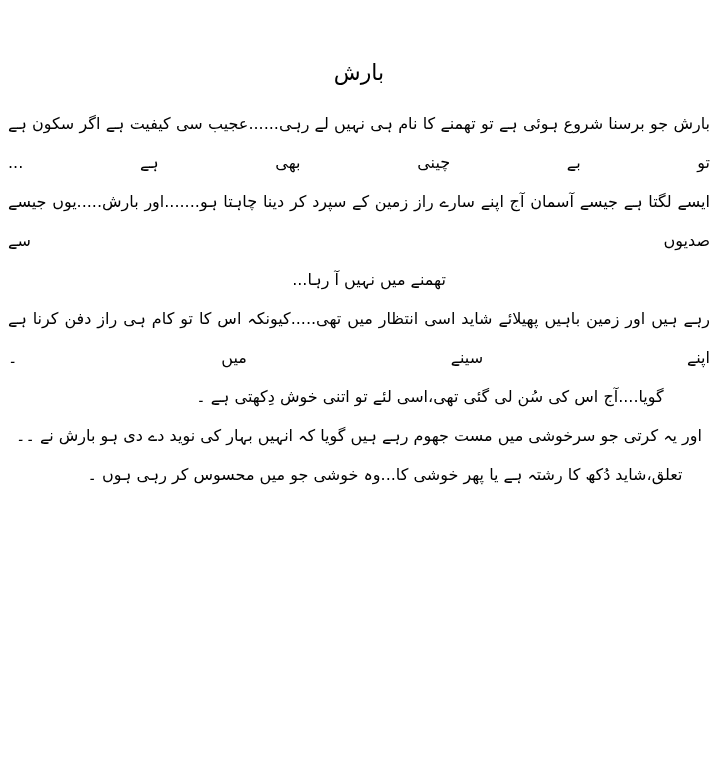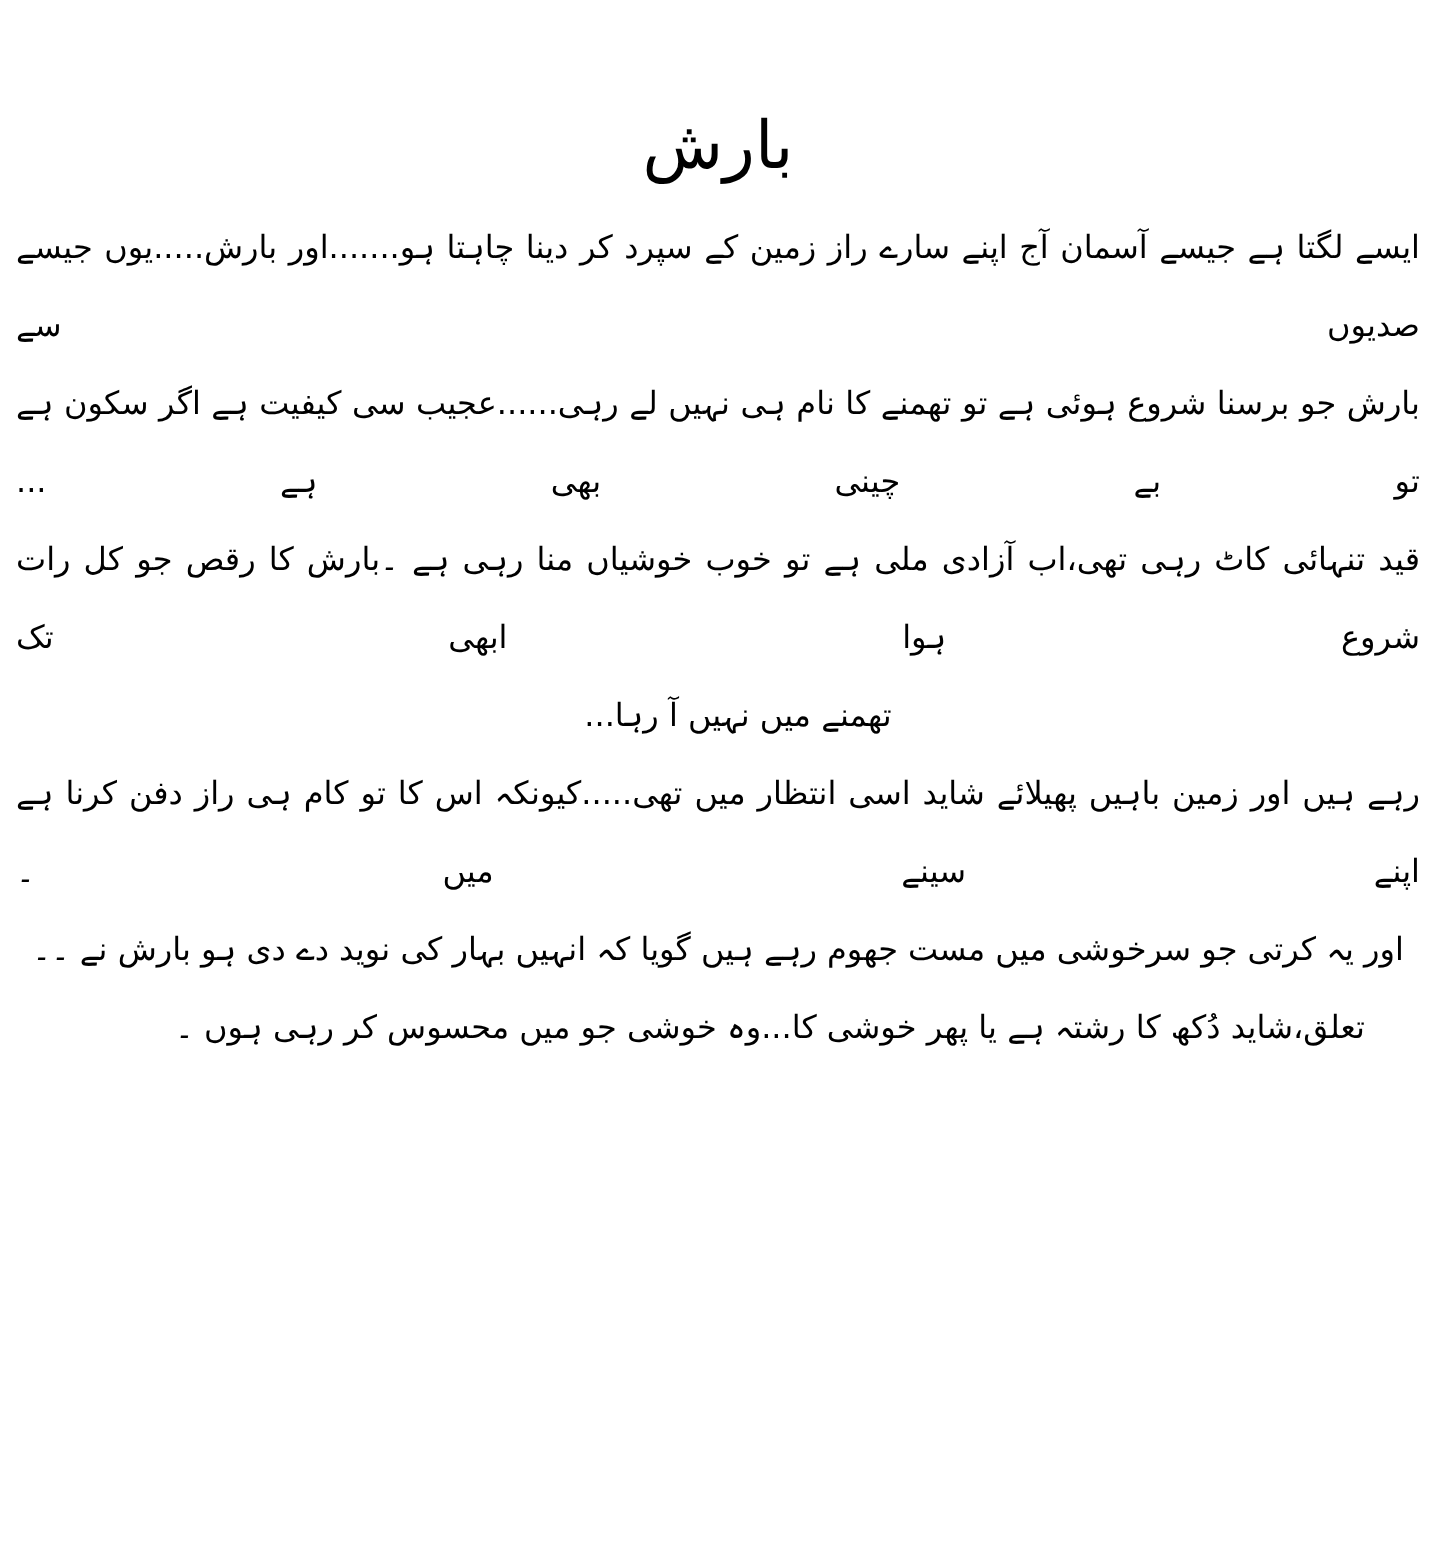--- a/index.html
+++ b/index.html
@@ -11,21 +11,21 @@
     position: relative;
     width: 718px;
     height: 774px;
     background: #ffffff;
     color: #000000;
     font-family: "DejaVu Sans", sans-serif;
     overflow: hidden;
   }
   .title {
     margin: 54px 0 12px 0;
-    font-size: 33px;
+    font-size: 22px;
     font-weight: normal;
     text-align: center;
     line-height: 38px;
   }
   .body {
     margin: 0 8px;
     font-size: 16px;
   }
   .line {
     line-height: 39px;
@@ -44,22 +44,22 @@
   .indent-lg  { margin-left: 142px; }
 </style>
 </head>
 <body>
 
 <div class="page">
 
   <h1 class="title" dir="rtl">بارش</h1>
 
   <div class="body">
+    <div class="line just" dir="rtl">بارش جو برسنا شروع ہوئی ہے تو تھمنے کا نام ہی نہیں لے رہی......عجیب سی کیفیت ہے اگر سکون ہے تو بے چینی بھی ہے ...</div>
     <div class="line just" dir="rtl">ایسے لگتا ہے جیسے آسمان آج اپنے سارے راز زمین کے سپرد کر دینا چاہتا ہو.......اور بارش.....یوں جیسے صدیوں سے</div>
-    <div class="line just" dir="rtl">بارش جو برسنا شروع ہوئی ہے تو تھمنے کا نام ہی نہیں لے رہی......عجیب سی کیفیت ہے اگر سکون ہے تو بے چینی بھی ہے ...</div>
-    <div class="line just" dir="rtl">قید تنہائی کاٹ رہی تھی،اب آزادی ملی ہے تو خوب خوشیاں منا رہی ہے ۔بارش کا رقص جو کل رات شروع ہوا ابھی تک</div>
     <div class="line flush indent-sm" dir="rtl">تھمنے میں نہیں آ رہا...</div>
     <div class="line just" dir="rtl">رہے ہیں اور زمین باہیں پھیلائے شاید اسی انتظار میں تھی.....کیونکہ اس کا تو کام ہی راز دفن کرنا ہے اپنے سینے میں ۔</div>
+    <div class="line flush indent-lg" dir="rtl">گویا....آج اس کی سُن لی گئی تھی،اسی لئے تو اتنی خوش دِکھتی ہے ۔</div>
     <div class="line flush" dir="rtl">اور یہ کرتی جو سرخوشی میں مست جھوم رہے ہیں گویا کہ انہیں بہار کی نوید دے دی ہو بارش نے ۔۔</div>
     <div class="line flush indent-md" dir="rtl">تعلق،شاید دُکھ کا رشتہ ہے یا پھر خوشی کا...وہ خوشی جو میں محسوس کر رہی ہوں ۔</div>
   </div>
 
 </div>
 
 </body></html>

